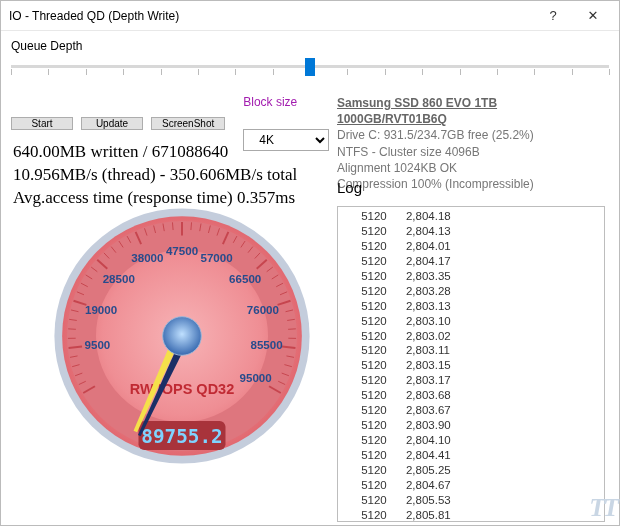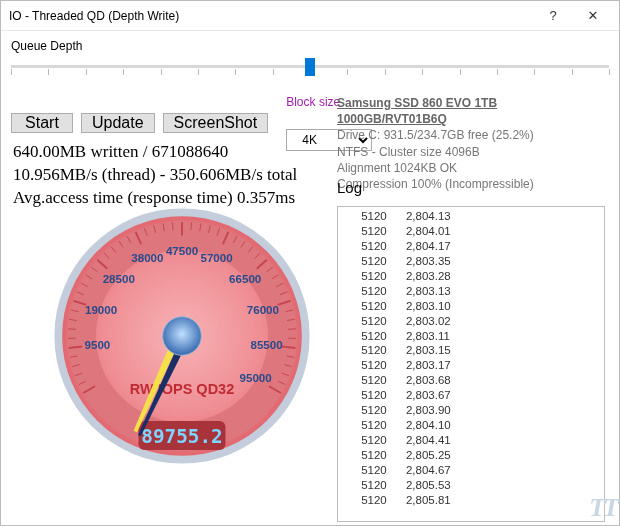--- a/index.html
+++ b/index.html
@@ -39,21 +39,21 @@
     background: #d8d8d8;
   }
   .slider-ticks { position: absolute; left:0; right:0; top:14px; height:6px; }
   .slider-ticks span { position:absolute; width:1px; height:6px; background:#bbb; }
   .slider-thumb {
     position: absolute; top: 3px; width: 10px; height: 18px;
     background: #0078d7; left: 50%; transform: translateX(-50%);
   }
   .row-buttons { display: flex; align-items: center; gap: 8px; margin: 14px 0 8px 0; }
   button.win {
-    font-family: inherit; font-size: 16px;
+    font-family: inherit; font-size: 10px;
     background: #e1e1e1; border: 1px solid #adadad;
     padding: 0 10px; min-width: 62px; cursor: default;
   }
   .block-size { margin-left: 10px; }
   .block-size .lbl { font-size: 12px; color: #a21caf; }
   select.win {
     font-family: inherit; font-size: 12px;
     border: 1px solid #aaa; background: #fff;
     padding: 2px 11px; width: 86px; margin-top: 20px;
   }
@@ -242,20 +242,21 @@
         <polygon points="150,142 150,150 262,148 262,145" fill="#1a2f66"></polygon>
       </g>
       <circle cx="150" cy="150" r="20" fill="url(#cap)"></circle>
       <circle cx="150" cy="150" r="20" fill="none" stroke="#9db6d8" stroke-width="1"></circle>
     </svg>
   </div>
 
   <div class="log-area">
     <div class="lbl">Log</div>
     <div class="logbox" id="logbox">
+        <div class="logrow">      5120      2,804.18</div>
         <div class="logrow">      5120      2,804.13</div>
         <div class="logrow">      5120      2,804.01</div>
         <div class="logrow">      5120      2,804.17</div>
         <div class="logrow">      5120      2,803.35</div>
         <div class="logrow">      5120      2,803.28</div>
         <div class="logrow">      5120      2,803.13</div>
         <div class="logrow">      5120      2,803.10</div>
         <div class="logrow">      5120      2,803.02</div>
         <div class="logrow">      5120      2,803.11</div>
         <div class="logrow">      5120      2,803.15</div>

